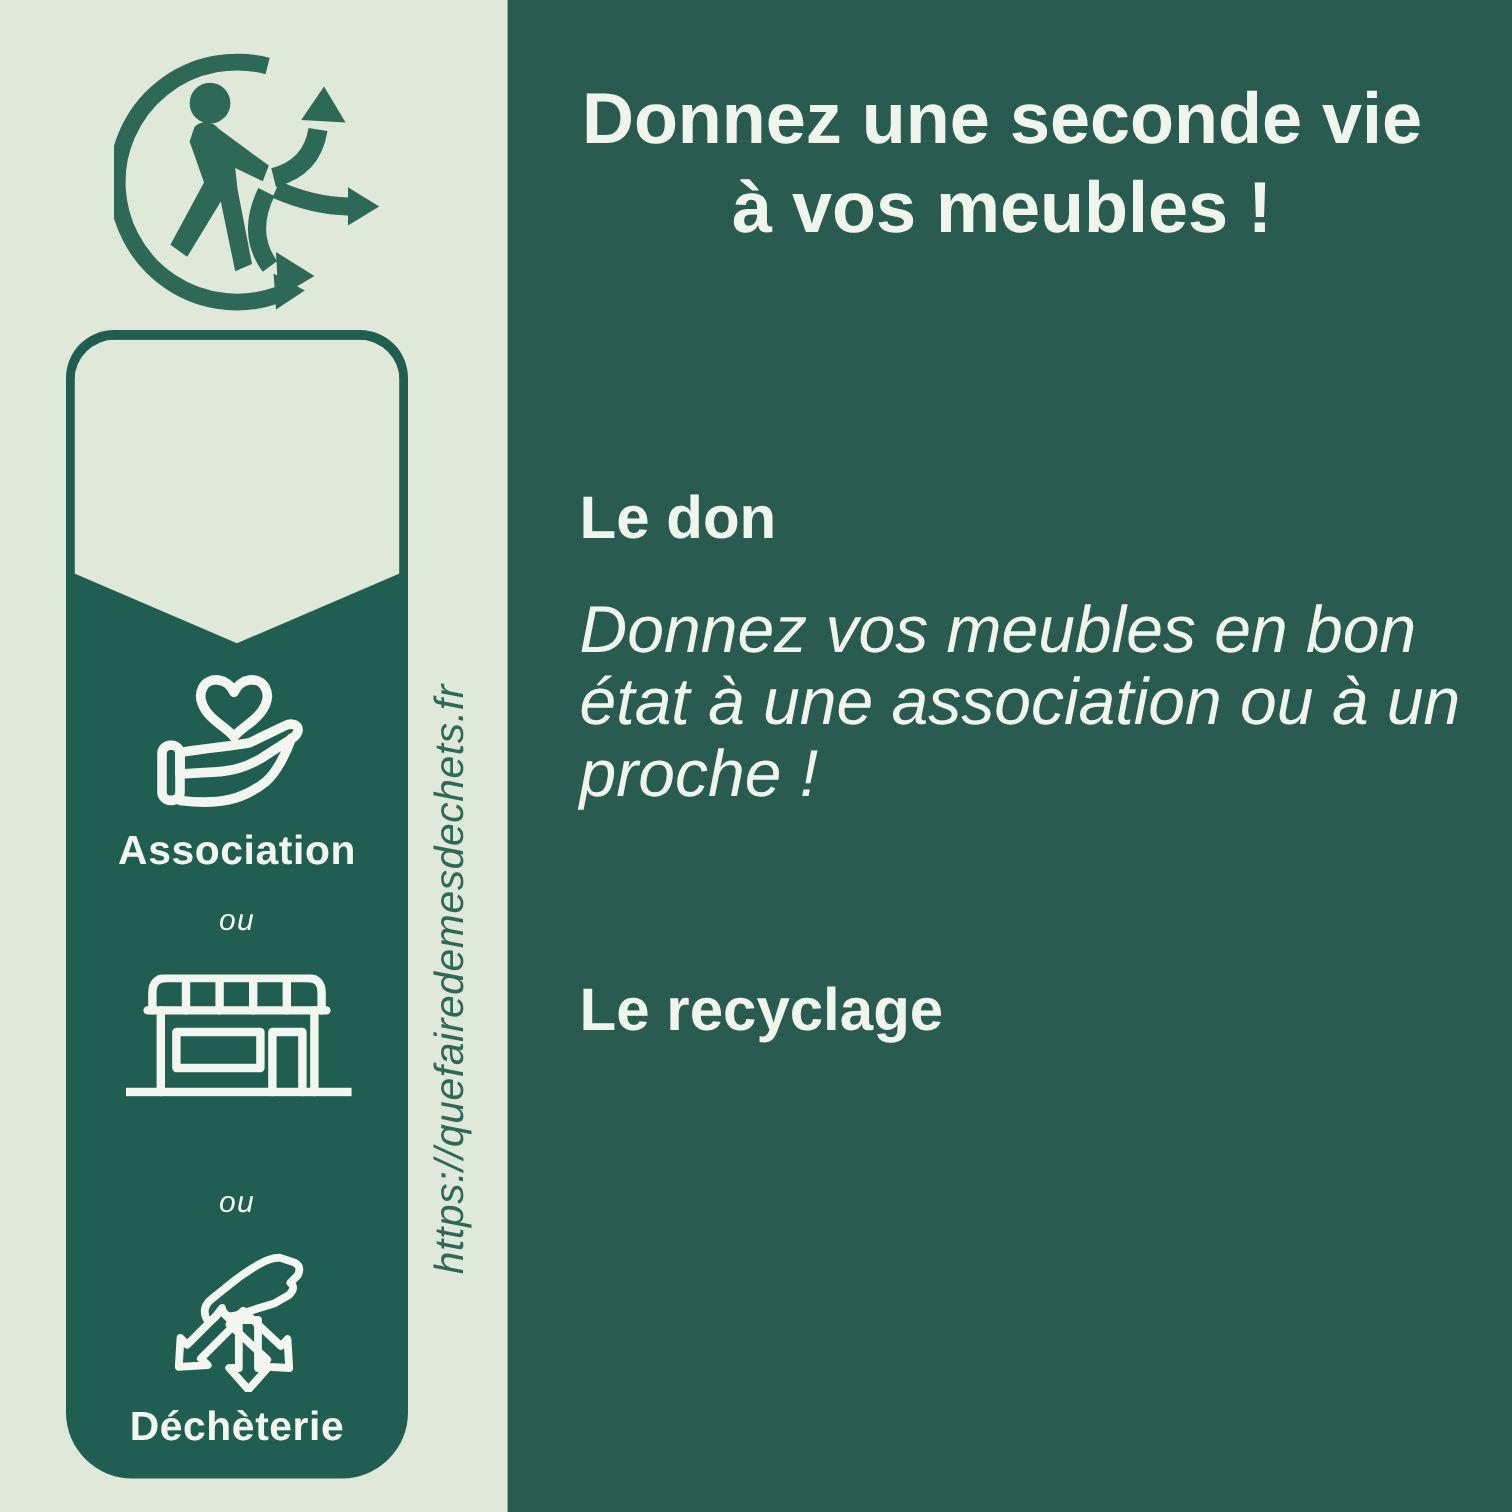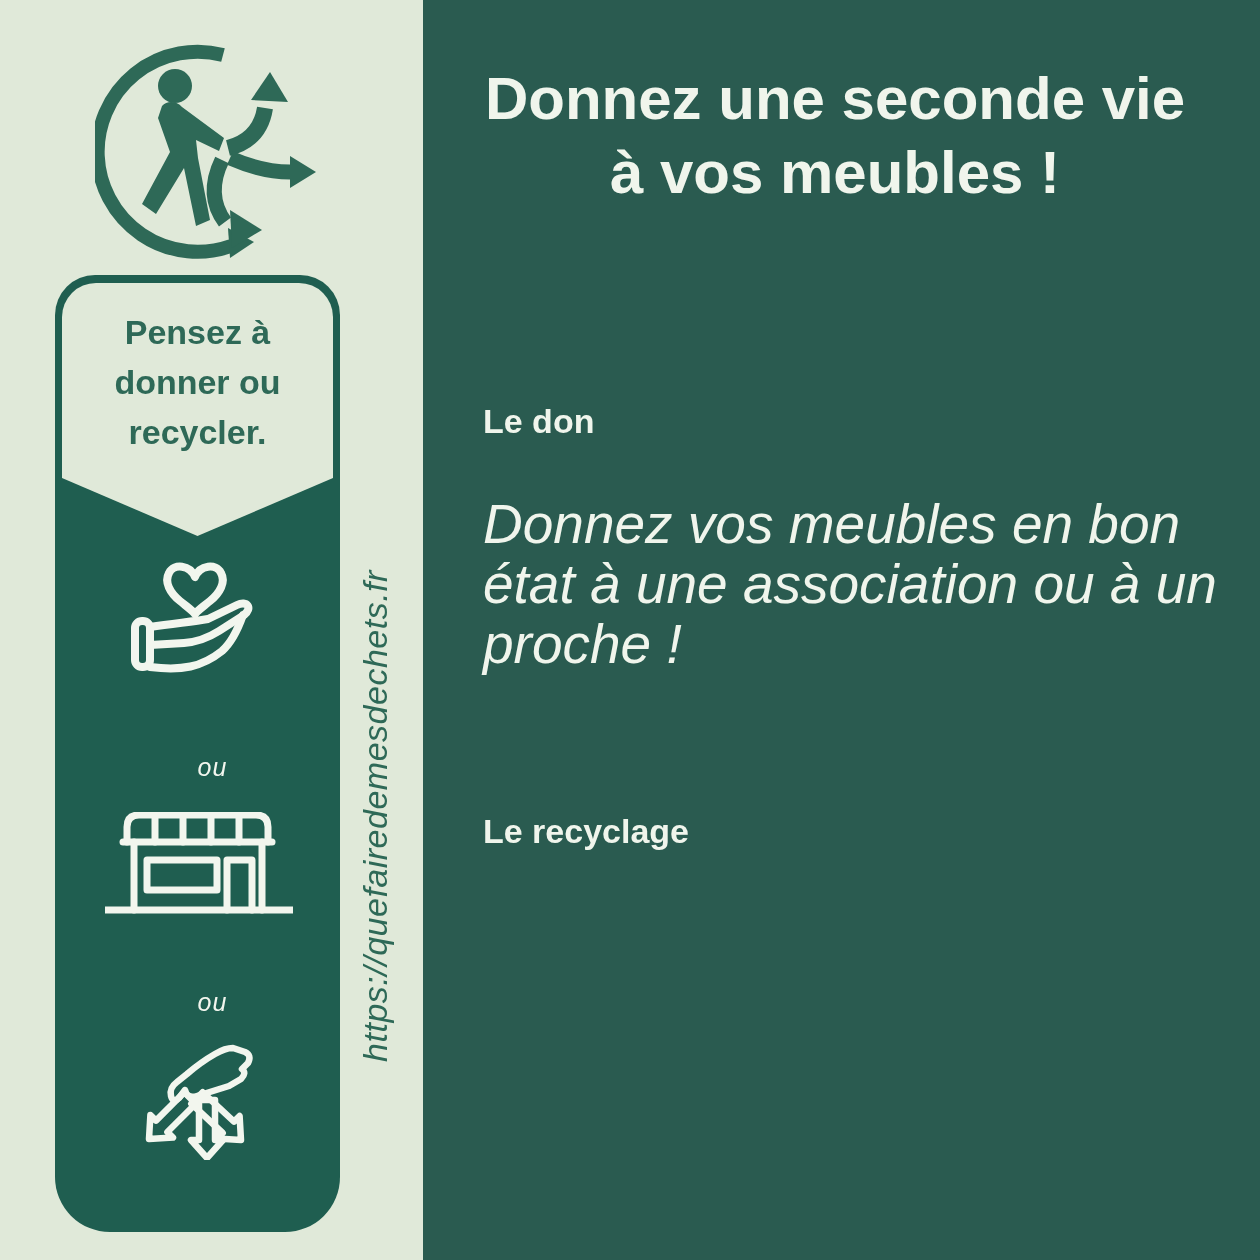--- a/index.html
+++ b/index.html
@@ -26,40 +26,40 @@
     -webkit-clip-path:polygon(0 0,100% 0,100% 195px,50% 100%,0 195px);
     clip-path:polygon(0 0,100% 0,100% 195px,50% 100%,0 195px);
   }
   .tag-text{
     position:absolute;left:0;top:32px;width:100%;
     text-align:center;font-weight:bold;font-size:34px;line-height:50px;
     color:#2e6957;white-space:pre-line;
   }
   .rb-item{position:absolute;width:100%;text-align:center;color:#f2f6ee;}
   .rb-label{font-weight:bold;font-size:34px;letter-spacing:.5px;}
-  .rb-ou{font-style:italic;font-size:25px;letter-spacing:1px;padding-left:15px;}
+  .rb-ou{font-style:italic;font-size:25px;letter-spacing:1px;}
   .rb-icon{position:absolute;}
 
   
   .url-vert{
     position:absolute;left:45px;top:788px;width:660px;height:56px;
     transform:rotate(-90deg);
     text-align:center;font-style:italic;font-size:34px;letter-spacing:.5px;
     color:#2e6957;line-height:56px;
   }
 
   
   .title{
     position:absolute;left:423px;top:62px;width:824px;
     text-align:center;color:#f0f5ec;font-weight:bold;
     font-size:60px;line-height:74px;white-space:pre-line;
   }
   .section-heading{
     position:absolute;left:483px;color:#f0f5ec;
-    font-weight:bold;font-size:34px;
+    font-weight:bold;font-size:50px;
   }
   .section-body{
     position:absolute;left:483px;color:#f0f5ec;
     font-style:italic;font-size:55px;line-height:60px;white-space:pre-line;margin-top:16px;
   }
   .h-don{top:402px;} .b-don{top:478px;}
   .h-rec{top:812px;} .b-rec{top:888px;}
 
   svg{display:block;}
 </style>
@@ -87,34 +87,32 @@
       <g fill="none" stroke="#2e6957" stroke-width="16" stroke-linecap="butt">
         <path d="M133,106 Q165,98 170,66"></path>
         <path d="M135,116 Q167,130 195,130" stroke-width="15"></path>
         <path d="M127,118 Q110,153 130,180" stroke-width="15"></path>
       </g>
     </svg>
   </div>
 
   <div class="ribbon">
     <div class="tag-light"></div>
-    <div class="tag-text">Pensez à
-donner ou
-recycler.</div>
 
     <div class="rb-icon" style="left:75px;top:280px;">
       <svg width="135" height="122" viewBox="0 0 135 122">
         <g fill="none" stroke="#f2f6ee" stroke-width="8" stroke-linejoin="round" stroke-linecap="round">
           <path d="M65,22 C60,10 44,8 39,18 C34,27 40,38 50,46 C56,51 62,55 65,59 C68,55 74,51 80,46 C90,38 96,27 91,18 C86,8 70,10 65,22 Z"></path>
           <rect x="5" y="66" width="15" height="46" rx="7"></rect>
           <path d="M20,72 C45,68 62,67 78,64 L107,50 C117,45 123,53 114,60 L89,76 C78,83 67,87 54,88 L20,90 Z"></path>
           <path d="M20,112 C52,116 72,112 92,96 C100,89 108,74 113,60"></path>
         </g>
       </svg>
     </div>
+    <div class="rb-item rb-label" style="top:415px;">Association</div>
     <div class="rb-item rb-ou" style="top:478px;">ou</div>
 
     <div class="rb-icon" style="left:50px;top:537px;">
       <svg width="188" height="102" viewBox="0 0 188 102">
         <g fill="none" stroke="#f2f6ee" stroke-width="7" stroke-linejoin="round" stroke-linecap="round">
           <path d="M22,30 L22,15 Q22,3 34,3 L151,3 Q163,3 163,15 L163,30"></path>
           <path d="M18,30 L167,30"></path>
           <path d="M50,5 L50,30 M78,4 L78,30 M106,4 L106,30 M134,5 L134,30"></path>
           <path d="M29,30 L29,98 M157,30 L157,98"></path>
           <rect x="42" y="48" width="70" height="30"></rect>
@@ -128,20 +126,21 @@
     <div class="rb-icon" style="left:80px;top:765px;">
       <svg width="120" height="120" viewBox="0 0 120 120">
         <g fill="none" stroke="#f2f6ee" stroke-width="6.5" stroke-linejoin="round" stroke-linecap="round">
           <path d="M98,8 L110,12 Q117,15 113,23 L107,29 Q112,33 106,39 L94,46 L62,56 Q52,59 50,50 L44,58 Q38,64 36,56 Q34,48 42,42 L52,34 Q66,22 80,14 Q90,8 98,8 Z"></path>
           <polygon points="80,60 80,100 88,100 72,118 56,100 64,100 64,60"></polygon>
           <polygon points="60.7,63.7 32.4,92 38,97.6 14,99 15.4,75 21,80.6 49.3,52.3"></polygon>
           <polygon points="67.7,52.3 99,81.6 104.6,76 106,100 82,98.6 87.7,93 56.3,63.7"></polygon>
         </g>
       </svg>
     </div>
+    <div class="rb-item rb-label" style="top:895px;">Déchèterie</div>
   </div>
 
   <div class="url-vert">https://quefairedemesdechets.fr</div>
 
   <div class="title">Donnez une seconde vie
 à vos meubles !</div>
 
   <div class="section-heading h-don">Le don</div>
   <div class="section-body b-don">Donnez vos meubles en bon
 état à une association ou à un

